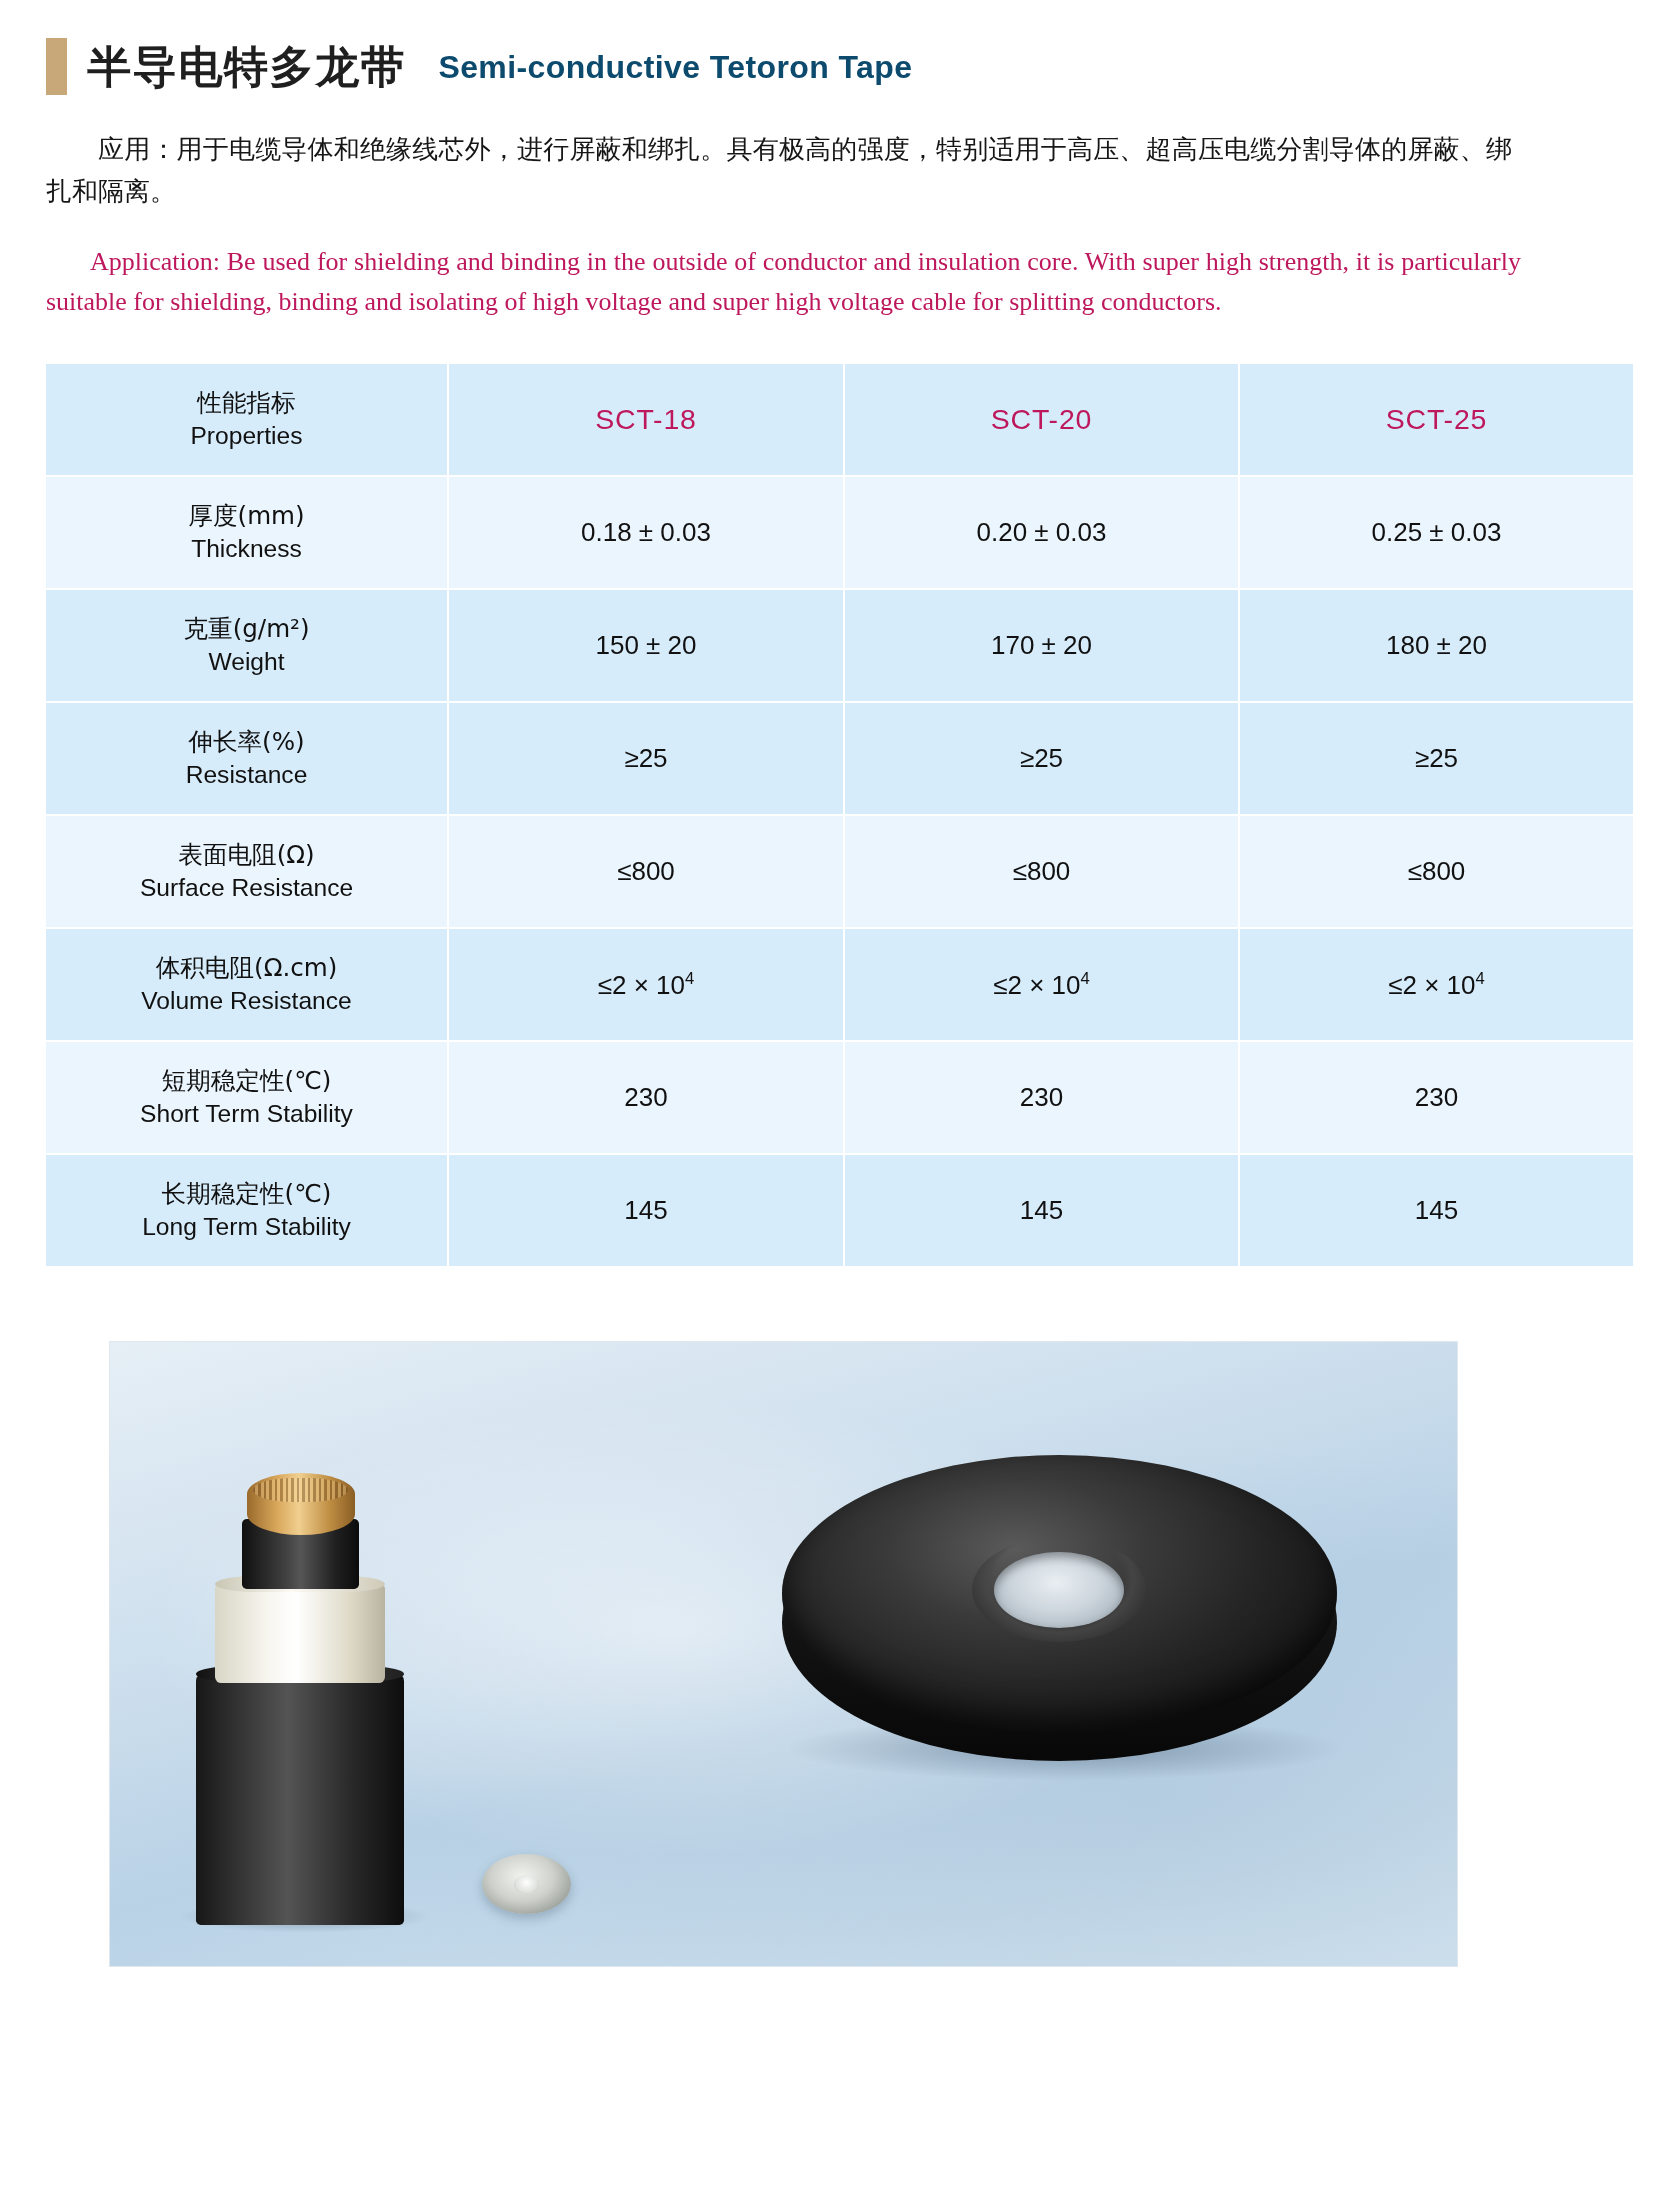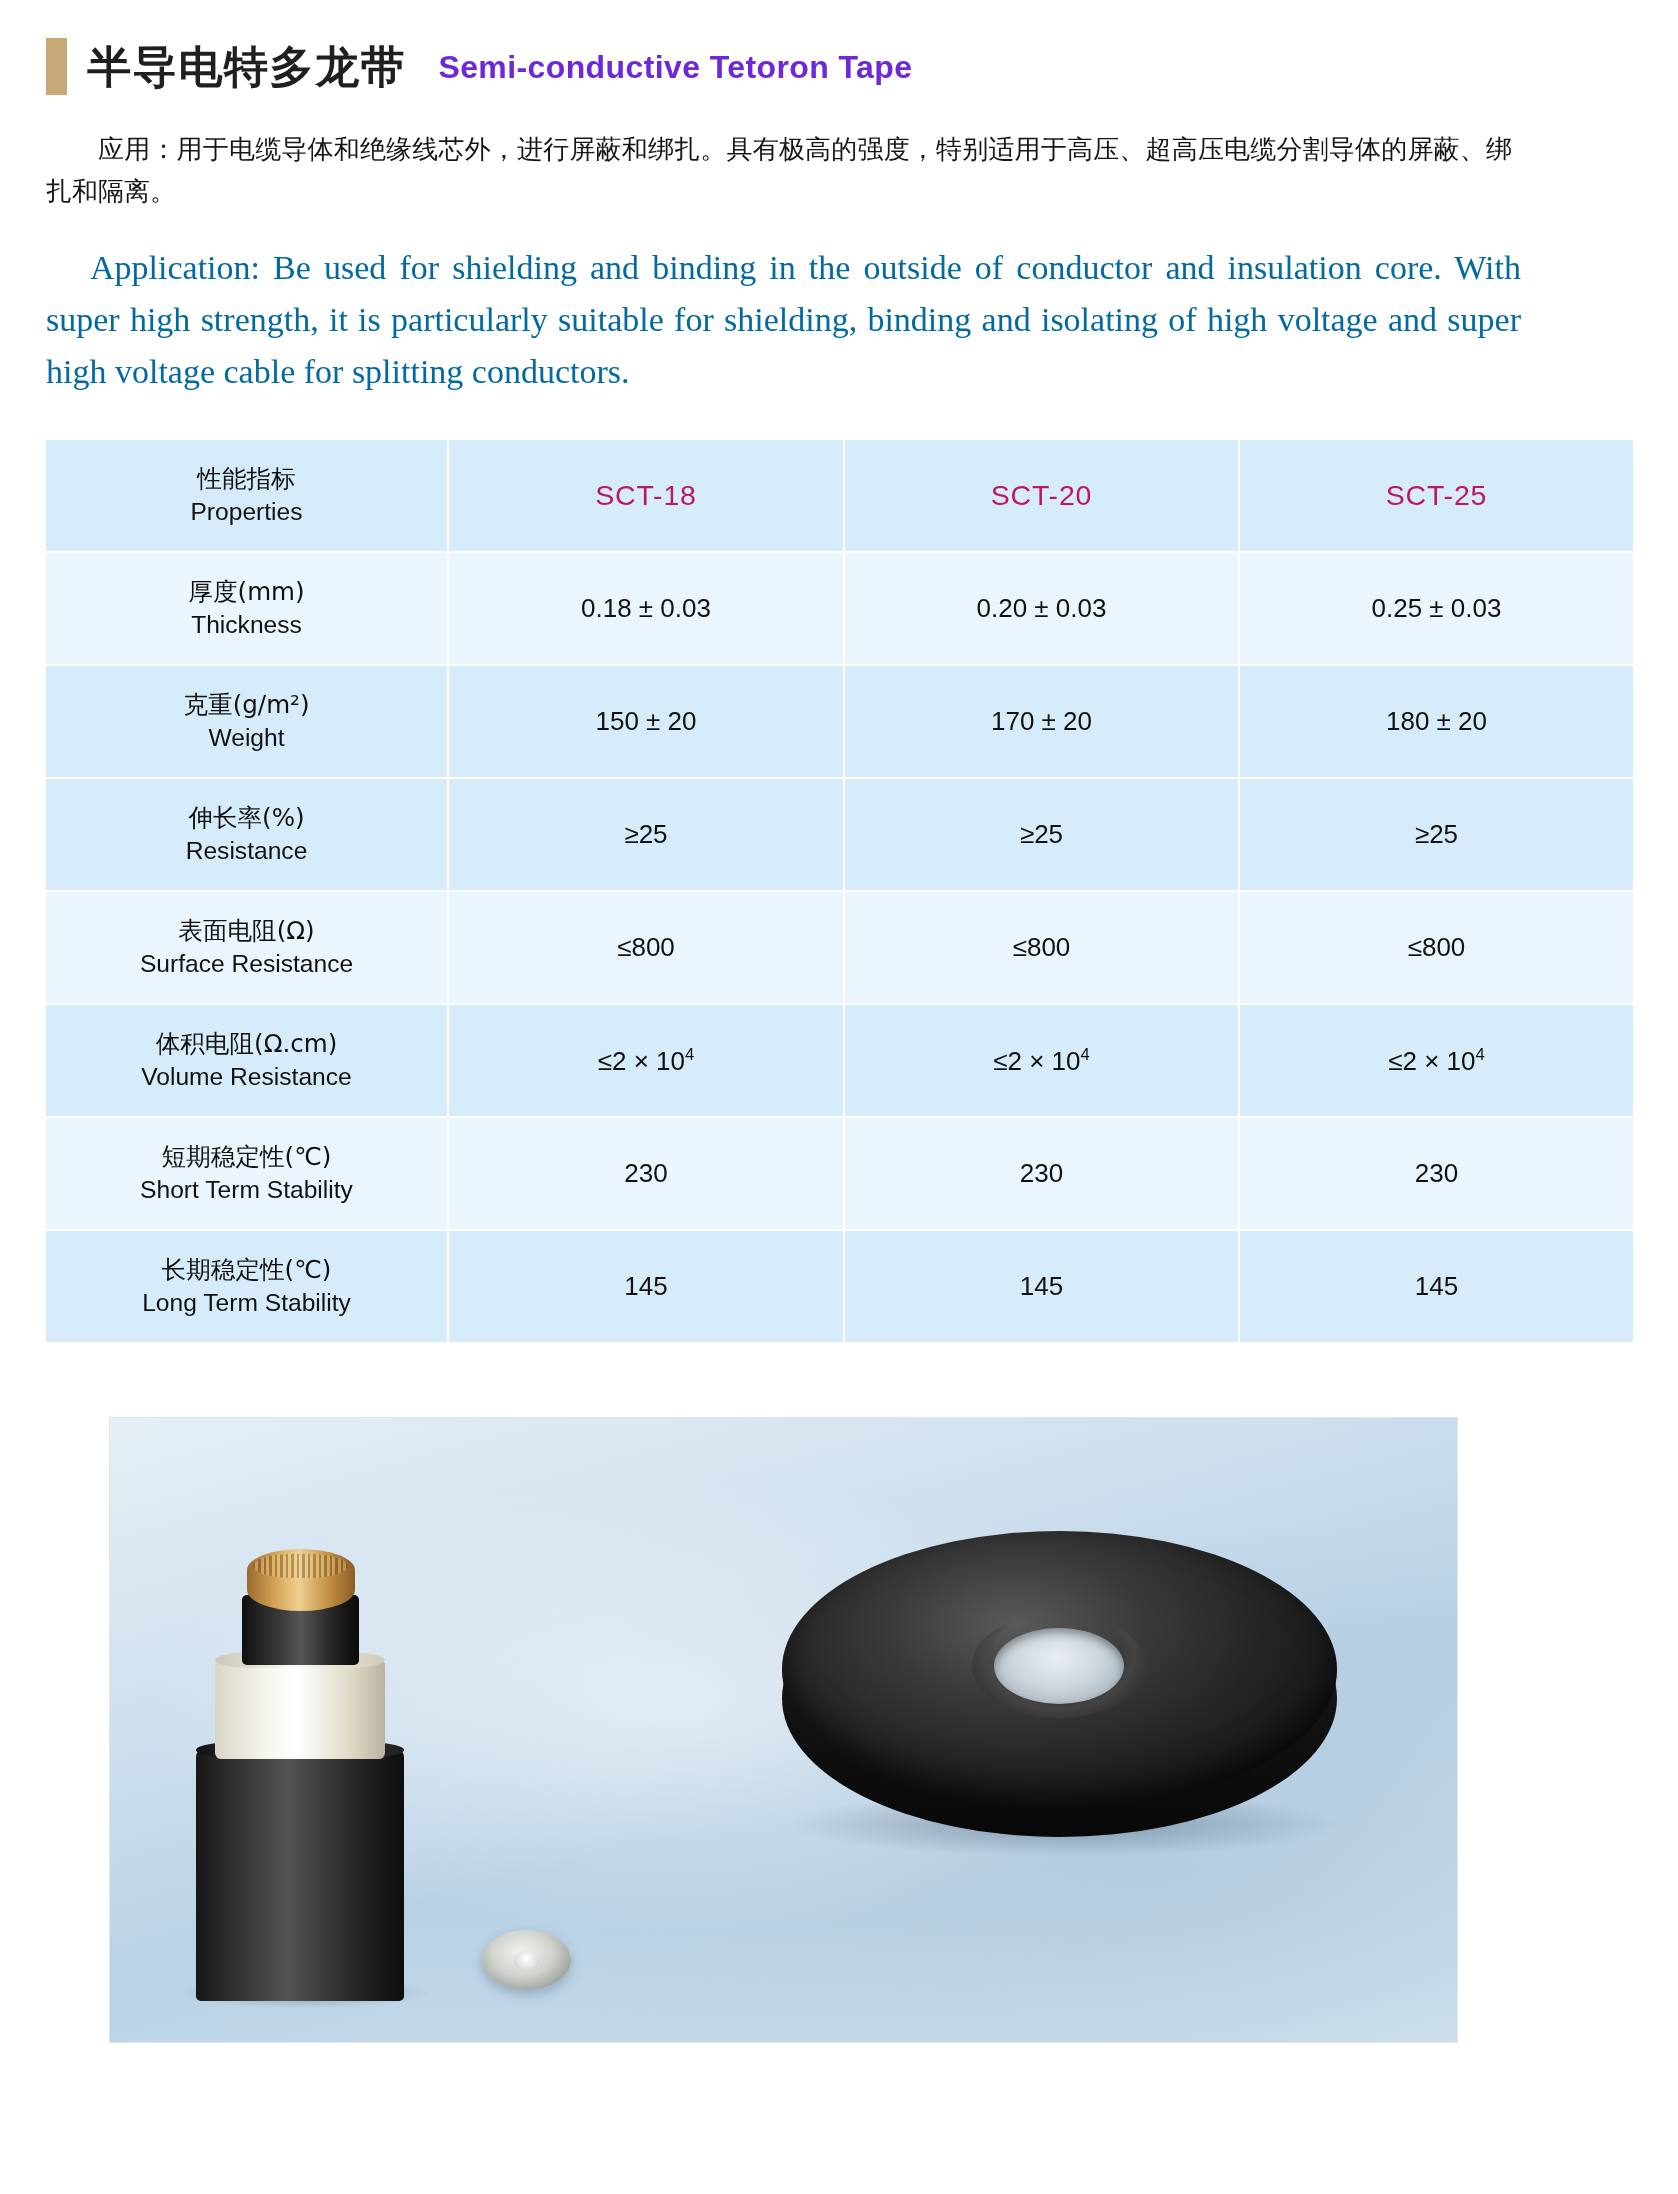--- a/index.html
+++ b/index.html
@@ -40,42 +40,42 @@
     font-size: 44px;
     font-weight: bold;
     color: #1f1f1f;
     letter-spacing: 1.6px;
     line-height: 1;
   }
   .title-en {
     font-family: "Liberation Sans", sans-serif;
     font-size: 32px;
     font-weight: bold;
-    color: #6d28d9;
+    color: #0c4a6e;
     letter-spacing: 0.4px;
     margin-left: 32px;
     line-height: 1;
   }
 
   
   .para-cn {
     margin: 33px 54px 0 46px;
     font-family: "DejaVu Sans", sans-serif;
     font-size: 26px;
     line-height: 1.62;
     color: #161616;
     text-align: justify;
     text-indent: 52px;
   }
   .para-en {
     margin: 30px 45px 0 46px;
     font-family: "Liberation Serif", serif;
-    font-size: 34px;
+    font-size: 26px;
     line-height: 1.52;
-    color: #0369a1;
+    color: #be185d;
     text-align: justify;
     text-indent: 44px;
   }
 
   
   .table-wrap {
     margin: 41px 44px 0 44px;
   }
   table.spec {
     border-collapse: collapse;

